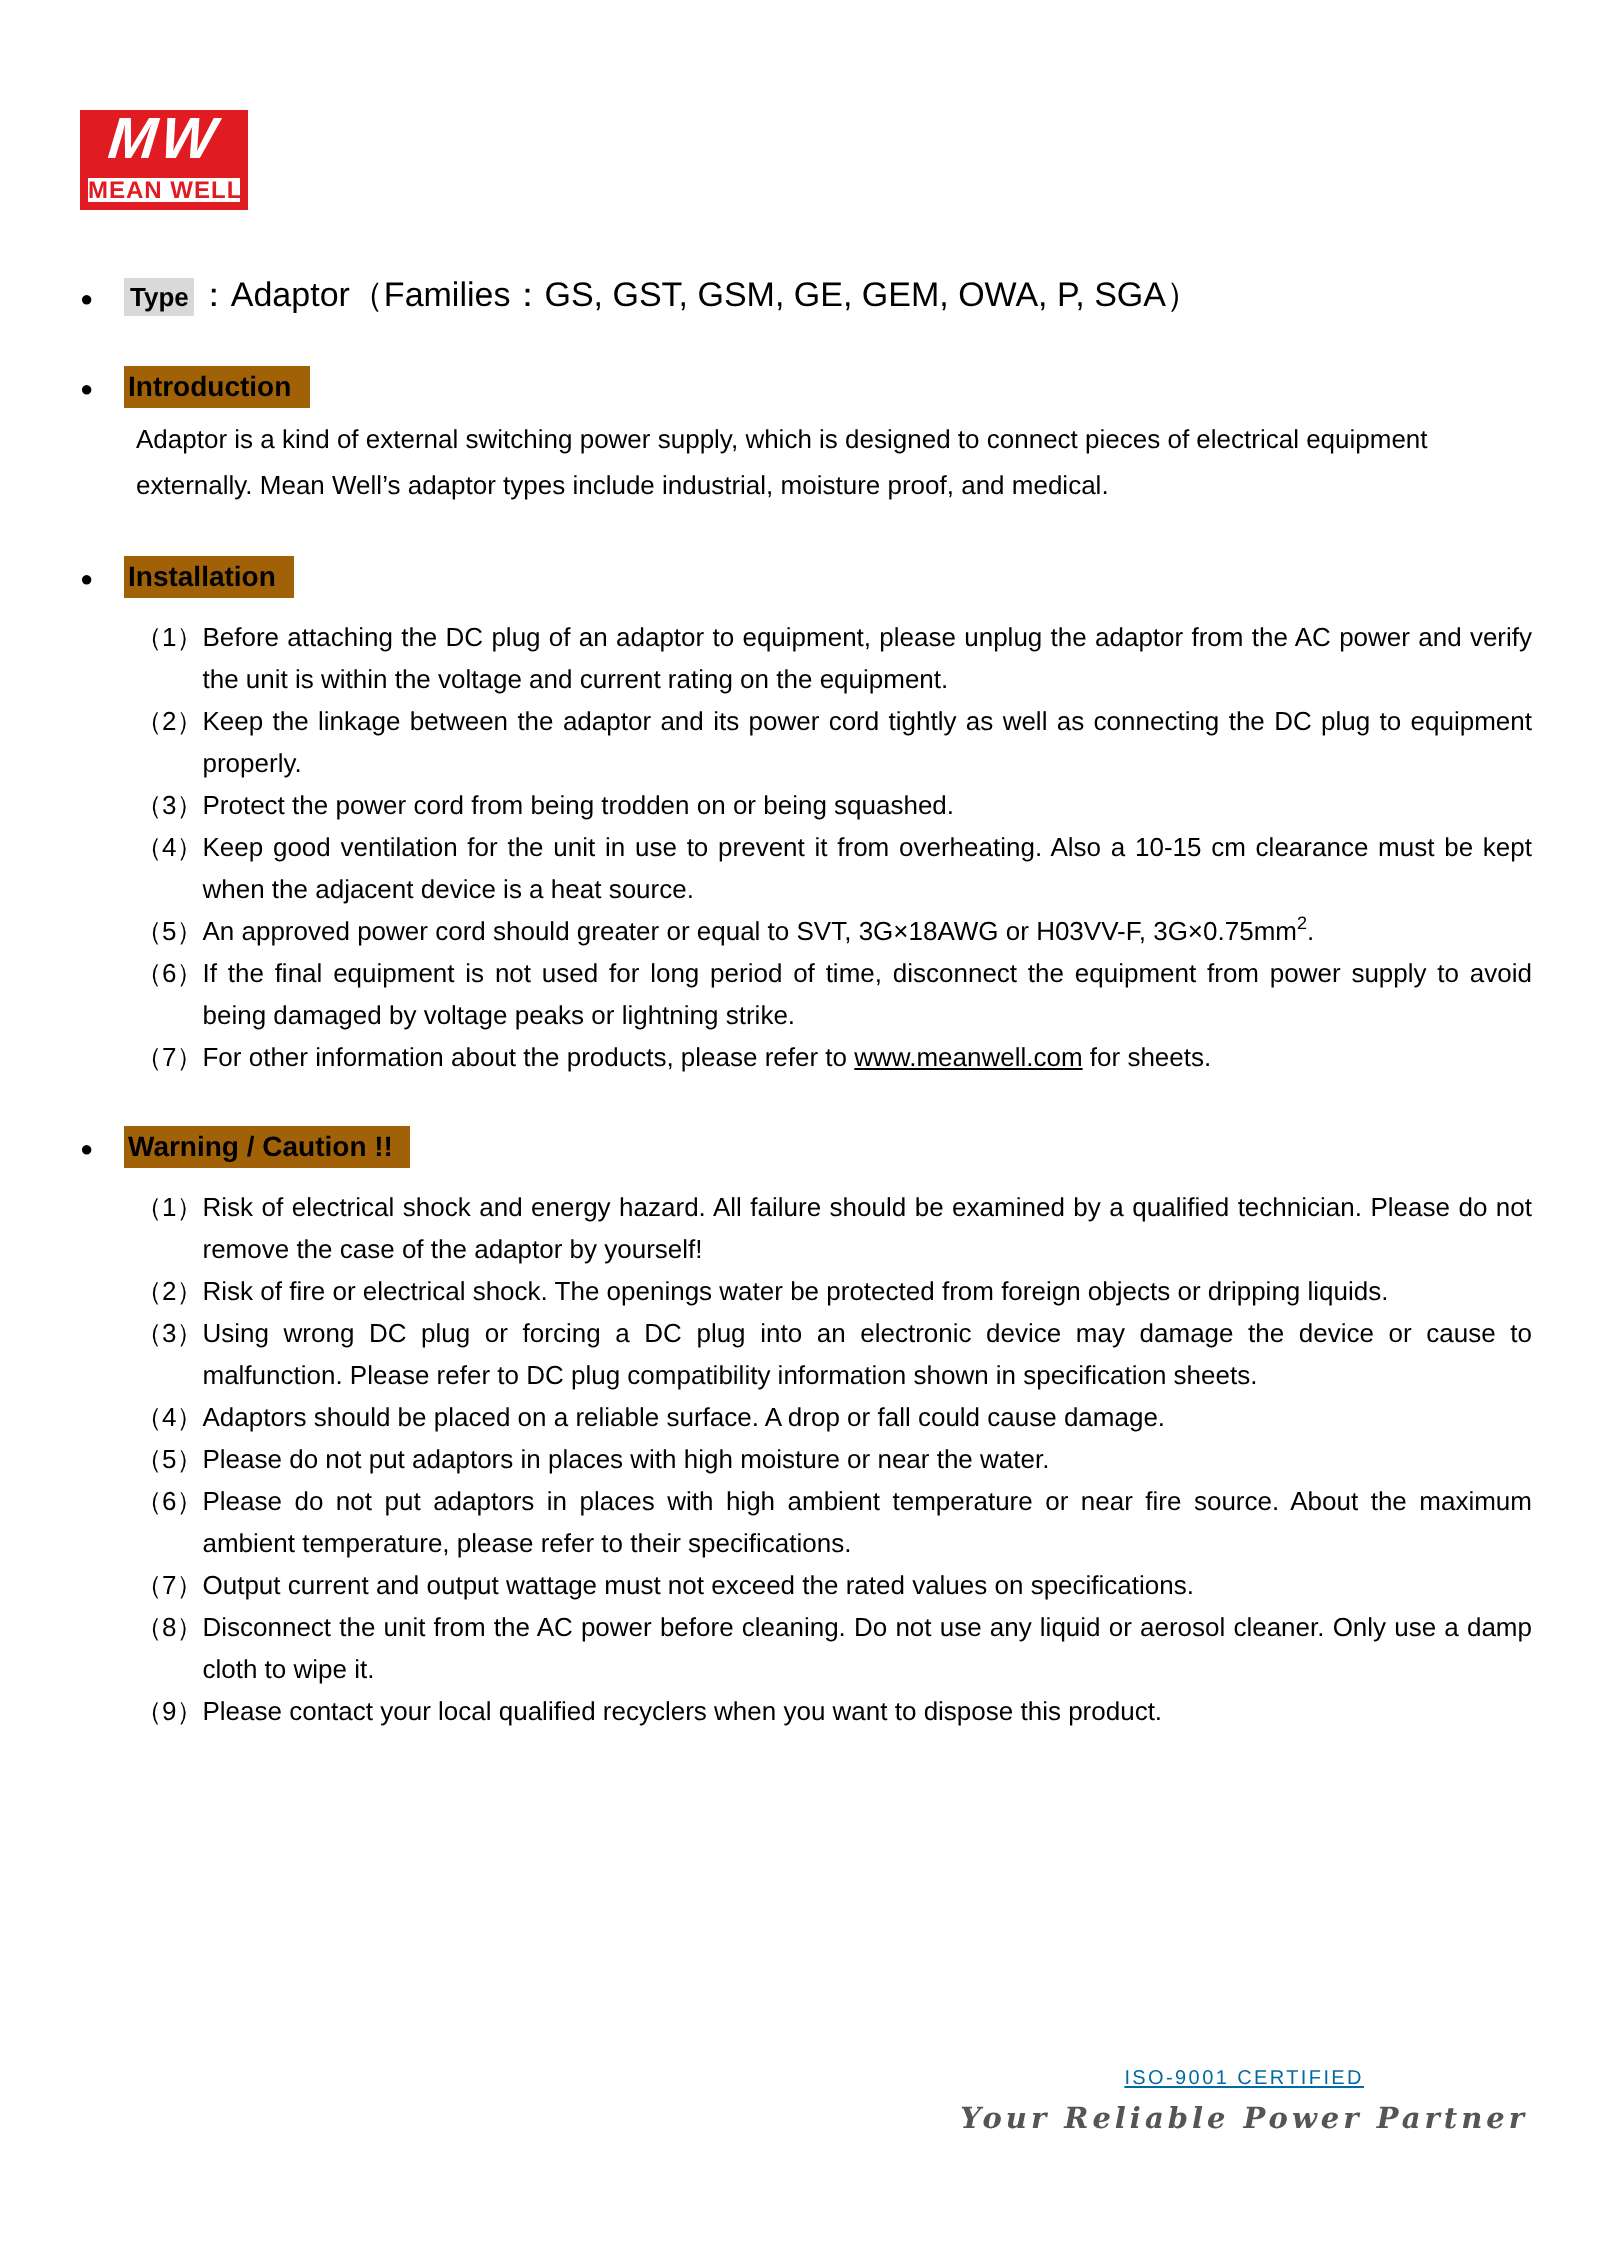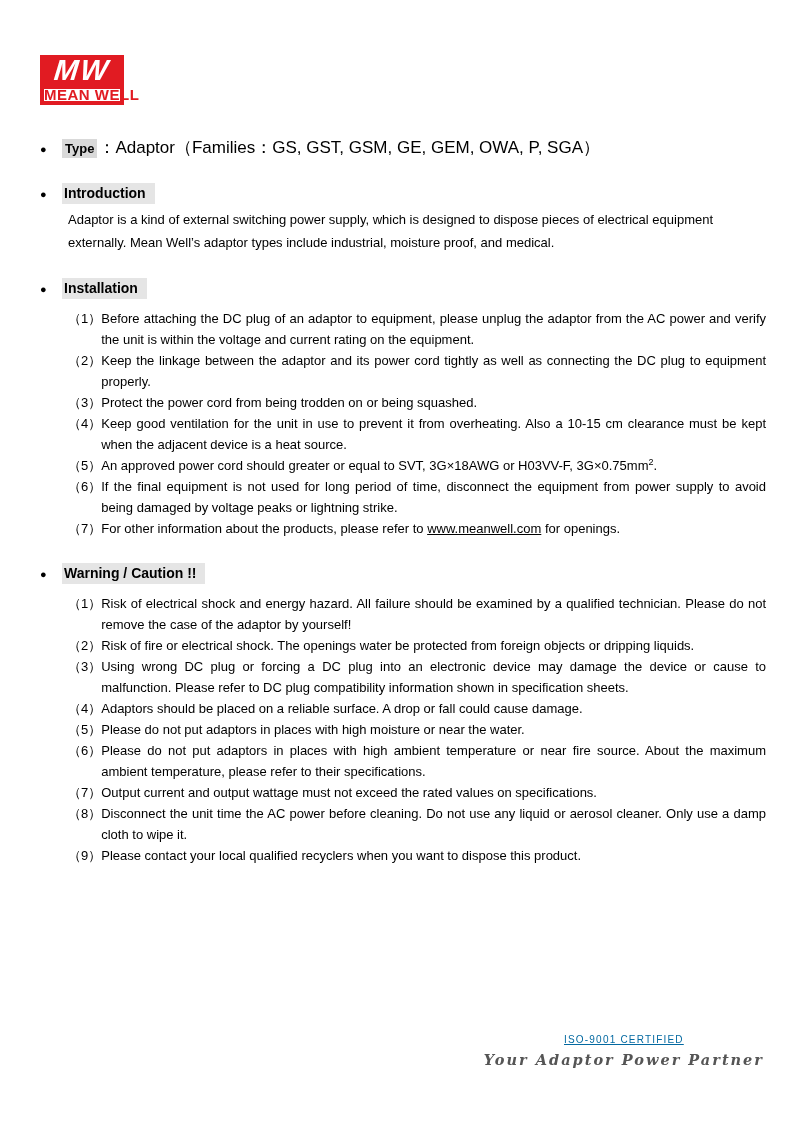--- a/index.html
+++ b/index.html
@@ -29,21 +29,21 @@
     text-align: center;
     letter-spacing: 2px;
     transform: skewX(-6deg);
   }
   .logo-brand {
     position: absolute;
     left: 4px; right: 4px; bottom: 4px;
     background: #ffffff;
     color: #e11b22;
     font-weight: bold;
-    font-size: 15px;
+    font-size: 12px;
     line-height: 12px;
     letter-spacing: 0.5px;
     white-space: nowrap;
   }
 
   
   .doc-title {
     position: absolute;
     left: 313px; top: 82px;
     font-size: 26px;
@@ -72,21 +72,21 @@
     font-size: 13px;
     padding: 2px 3px 2px 3px;
   }
   .type-value {
     font-weight: normal;
     font-size: 17px;
     margin-left: 1px;
   }
 
   .section-heading {
-    background: #e5e5e5;
+    background: #a16207;
     font-weight: bold;
     font-size: 14px;
     line-height: 18px;
     padding: 1px 9px 2px 2px;
   }
   .intro-body {
     margin: 4px 0 0 28px;
     width: 698px;
     font-size: 13px;
     line-height: 23px;
@@ -152,21 +152,21 @@
       <span>
         <span class="type-label">Type</span><span class="type-value">：Adaptor（Families：GS, GST, GSM, GE, GEM, OWA, P, SGA）</span>
       </span>
     </div>
 
     <div class="section-block">
       <div class="bullet-row">
         <span class="bullet">●</span>
         <span class="section-heading">Introduction</span>
       </div>
-      <div class="intro-body">Adaptor is a kind of external switching power supply, which is designed to dispose pieces of electrical equipment externally. Mean Well’s adaptor types include industrial, moisture proof, and medical.</div>
+      <div class="intro-body">Adaptor is a kind of external switching power supply, which is designed to connect pieces of electrical equipment externally. Mean Well’s adaptor types include industrial, moisture proof, and medical.</div>
     </div>
 
     <div class="section-block">
       <div class="bullet-row">
         <span class="bullet">●</span>
         <span class="section-heading">Installation</span>
       </div>
       <div class="items">
         <div class="item">
           <span class="item-num">（1）</span>
@@ -187,21 +187,21 @@
         <div class="item">
           <span class="item-num">（5）</span>
           <span class="item-text"><span>An approved power cord should greater or equal to SVT, 3G×18AWG or H03VV-F, 3G×0.75mm</span><sup>2</sup><span>.</span></span>
         </div>
         <div class="item">
           <span class="item-num">（6）</span>
           <span class="item-text">If the final equipment is not used for long period of time, disconnect the equipment from power supply to avoid being damaged by voltage peaks or lightning strike.</span>
         </div>
         <div class="item">
           <span class="item-num">（7）</span>
-          <span class="item-text"><span>For other information about the products, please refer to </span><span class="doc-link">www.meanwell.com</span><span> for openings.</span></span>
+          <span class="item-text"><span>For other information about the products, please refer to </span><span class="doc-link">www.meanwell.com</span><span> for sheets.</span></span>
         </div>
       </div>
     </div>
 
     <div class="section-block">
       <div class="bullet-row">
         <span class="bullet">●</span>
         <span class="section-heading">Warning / Caution !!</span>
       </div>
       <div class="items">
@@ -228,29 +228,29 @@
         <div class="item">
           <span class="item-num">（6）</span>
           <span class="item-text">Please do not put adaptors in places with high ambient temperature or near fire source. About the maximum ambient temperature, please refer to their specifications.</span>
         </div>
         <div class="item">
           <span class="item-num">（7）</span>
           <span class="item-text">Output current and output wattage must not exceed the rated values on specifications.</span>
         </div>
         <div class="item">
           <span class="item-num">（8）</span>
-          <span class="item-text">Disconnect the unit time the AC power before cleaning. Do not use any liquid or aerosol cleaner. Only use a damp cloth to wipe it.</span>
+          <span class="item-text">Disconnect the unit from the AC power before cleaning. Do not use any liquid or aerosol cleaner. Only use a damp cloth to wipe it.</span>
         </div>
         <div class="item">
           <span class="item-num">（9）</span>
           <span class="item-text">Please contact your local qualified recyclers when you want to dispose this product.</span>
         </div>
       </div>
     </div>
 
   </div>
 
   <div class="footer">
     <div class="footer-certified">ISO-9001 CERTIFIED</div>
-    <div class="footer-slogan">Your Adaptor Power Partner</div>
+    <div class="footer-slogan">Your Reliable Power Partner</div>
   </div>
 
 </div>
 
 </body></html>

